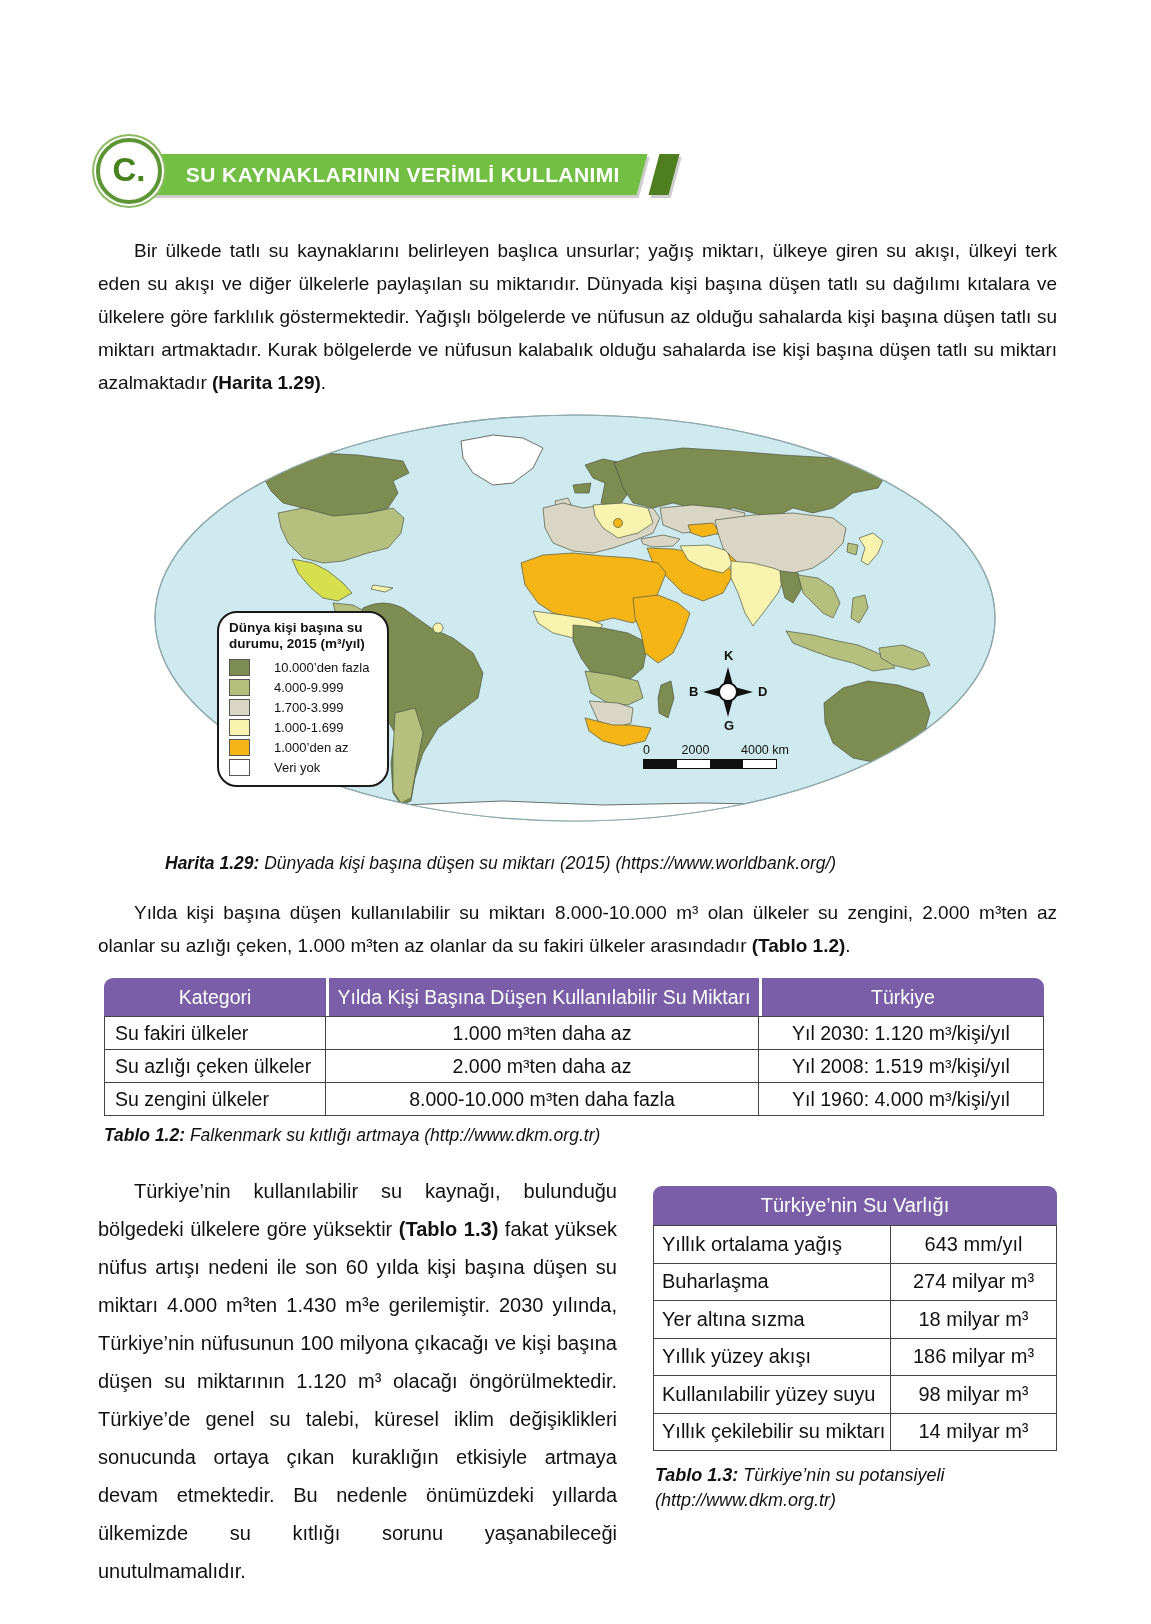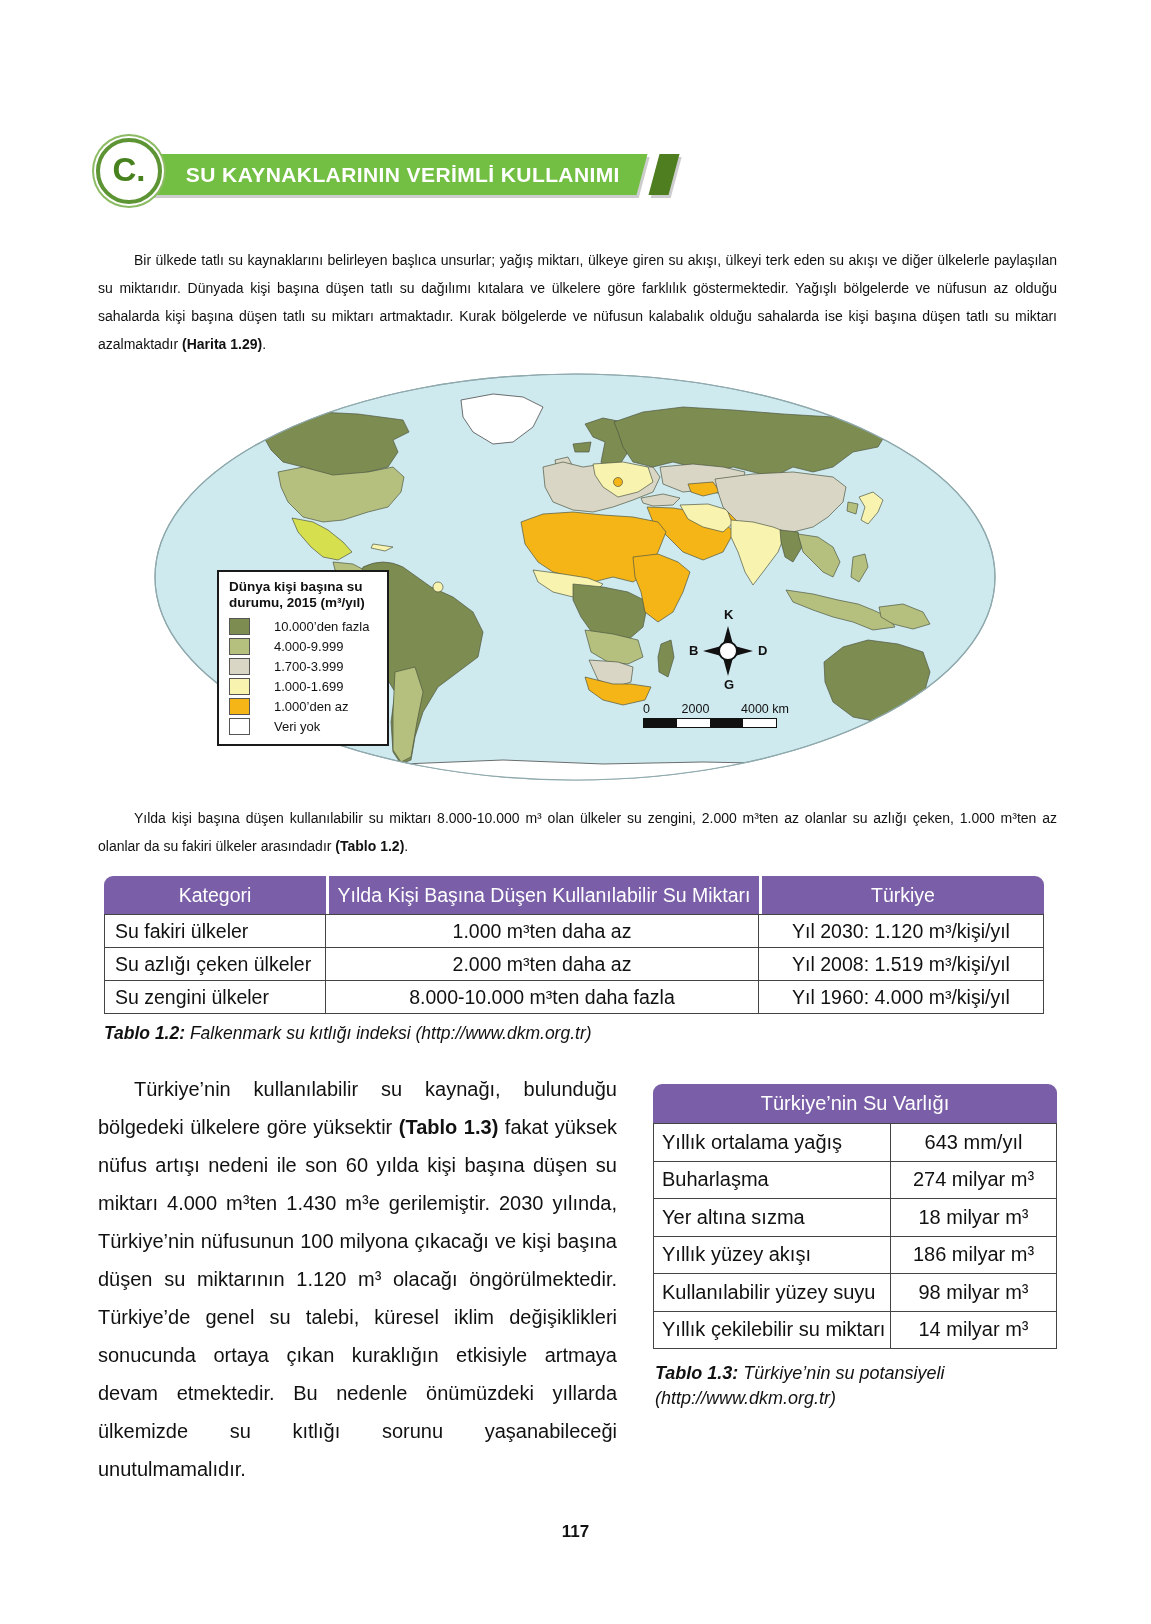--- a/index.html
+++ b/index.html
@@ -12,29 +12,29 @@
          display:flex;align-items:center;justify-content:center;z-index:3;}
   .badge span{font-size:33px;font-weight:bold;color:#47821f;transform:translateY(-1px);}
   .banner-row{position:absolute;left:52px;top:16px;display:flex;align-items:stretch;z-index:2;}
   .banner{background:#72bf44;height:41px;padding:0 22px 0 38px;transform:skewX(-15deg);
           box-shadow:3px 3px 0 #cdcdcd;display:flex;align-items:center;}
   .banner h1{margin:0;transform:skewX(15deg);color:#fff;font-size:21px;font-weight:bold;
              letter-spacing:.4px;white-space:nowrap;}
   .slash{width:20px;height:41px;background:#4e7e1f;transform:skewX(-15deg);margin-left:12px;
          box-shadow:3px 3px 0 #cdcdcd;}
   
-  .para{margin:32px 94px 0 98px;font-size:14px;line-height:28px;text-align:justify;}
+  .para{margin:20px 94px 0 98px;font-size:19px;line-height:33px;text-align:justify;}
   .para .ind{display:inline-block;width:36px;}
   .bold{font-weight:bold;}
   
   .map-fig{margin:14px auto 0;width:845px;}
   .map-wrap{position:relative;width:845px;height:410px;}
   .map-wrap svg.world{position:absolute;left:0;top:0;}
   .legend{position:absolute;left:64px;top:198px;width:172px;background:#fff;border:2px solid #1a1a1a;
-          border-radius:0;padding:7px 8px 8px 10px;box-sizing:border-box;}
+          border-radius:20px;padding:7px 8px 8px 10px;box-sizing:border-box;}
   .lg-title{font-weight:bold;font-size:13.5px;line-height:16px;margin-bottom:5px;}
   .lg-item{display:flex;align-items:center;gap:24px;height:20px;}
   .lg-label{font-size:13px;}
   .compass{position:absolute;left:548px;top:252px;width:54px;height:54px;}
   .cp{position:absolute;font-size:13px;font-weight:bold;color:#111;}
   .cp-n{left:23px;top:-17px;}.cp-s{left:23px;top:53px;}.cp-e{left:57px;top:19px;}.cp-w{left:-12px;top:19px;}
   .scalebar{position:absolute;left:490px;top:330px;width:146px;font-size:12.5px;}
   .sb-labels{display:flex;justify-content:space-between;margin-bottom:2px;}
   .sb-bar{display:flex;height:8px;border:1px solid #111;width:132px;}
   .sb-bar i{display:block;width:33px;height:100%;}
@@ -219,20 +219,23 @@
         </div>
         <div class="sb-bar">
             <i class="b"></i>
             <i class="w"></i>
             <i class="b"></i>
             <i class="w"></i>
           </div>
       </div>
     </div>
 
+    <figcaption class="map-caption">
+      <span class="cap-label">Harita 1.29:</span><span> Dünyada kişi başına düşen su miktarı (2015) (https://www.worldbank.org/)</span>
+    </figcaption>
   </figure>
 
   <p class="para" style="margin-top:22px"><span class="ind"></span><span>Yılda kişi başına düşen kullanılabilir su miktarı 8.000-10.000 m³ olan ülkeler su zengini, 2.000 m³ten az olanlar su azlığı çeken, 1.000 m³ten az olanlar da su fakiri ülkeler arasındadır </span><span class="bold">(Tablo 1.2)</span><span>.</span></p>
 
   <table class="t2">
     <colgroup>
         <col style="width:222px">
         <col style="width:433px">
         <col style="width:285px">
       </colgroup>
@@ -255,21 +258,21 @@
         <td class="c">Yıl 2008: 1.519 m³/kişi/yıl</td>
       </tr>
       <tr>
         <td>Su zengini ülkeler</td>
         <td class="c">8.000-10.000 m³ten daha fazla</td>
         <td class="c">Yıl 1960: 4.000 m³/kişi/yıl</td>
       </tr>
     </tbody>
   </table>
   <div class="tbl-caption">
-    <span class="cap-label">Tablo 1.2:</span><span> Falkenmark su kıtlığı indeksi (http://www.dkm.org.tr)</span>
+    <span class="cap-label">Tablo 1.2:</span><span> Falkenmark su kıtlığı artmaya (http://www.dkm.org.tr)</span>
   </div>
 
   <div class="two-col">
     <div class="col-left"><span class="ind" style="display:inline-block;width:36px"></span><span>Türkiye’nin kullanılabilir su kaynağı, bulunduğu bölgedeki ülkelere göre yüksektir </span><span class="bold">(Tablo 1.3)</span><span> fakat yüksek nüfus artışı nedeni ile son 60 yılda kişi başına düşen su miktarı 4.000 m³ten 1.430 m³e gerilemiştir. 2030 yılında, Türkiye’nin nüfusunun 100 milyona çıkacağı ve kişi başına düşen su miktarının 1.120 m³ olacağı öngörülmektedir. Türkiye’de genel su talebi, küresel iklim değişiklikleri sonucunda ortaya çıkan kuraklığın etkisiyle artmaya devam etmektedir. Bu nedenle önümüzdeki yıllarda ülkemizde su kıtlığı sorunu yaşanabileceği unutulmamalıdır.</span></div>
 
     <div class="col-right">
       <table class="t3">
         <colgroup>
             <col style="width:238px">
             <col style="width:166px">

